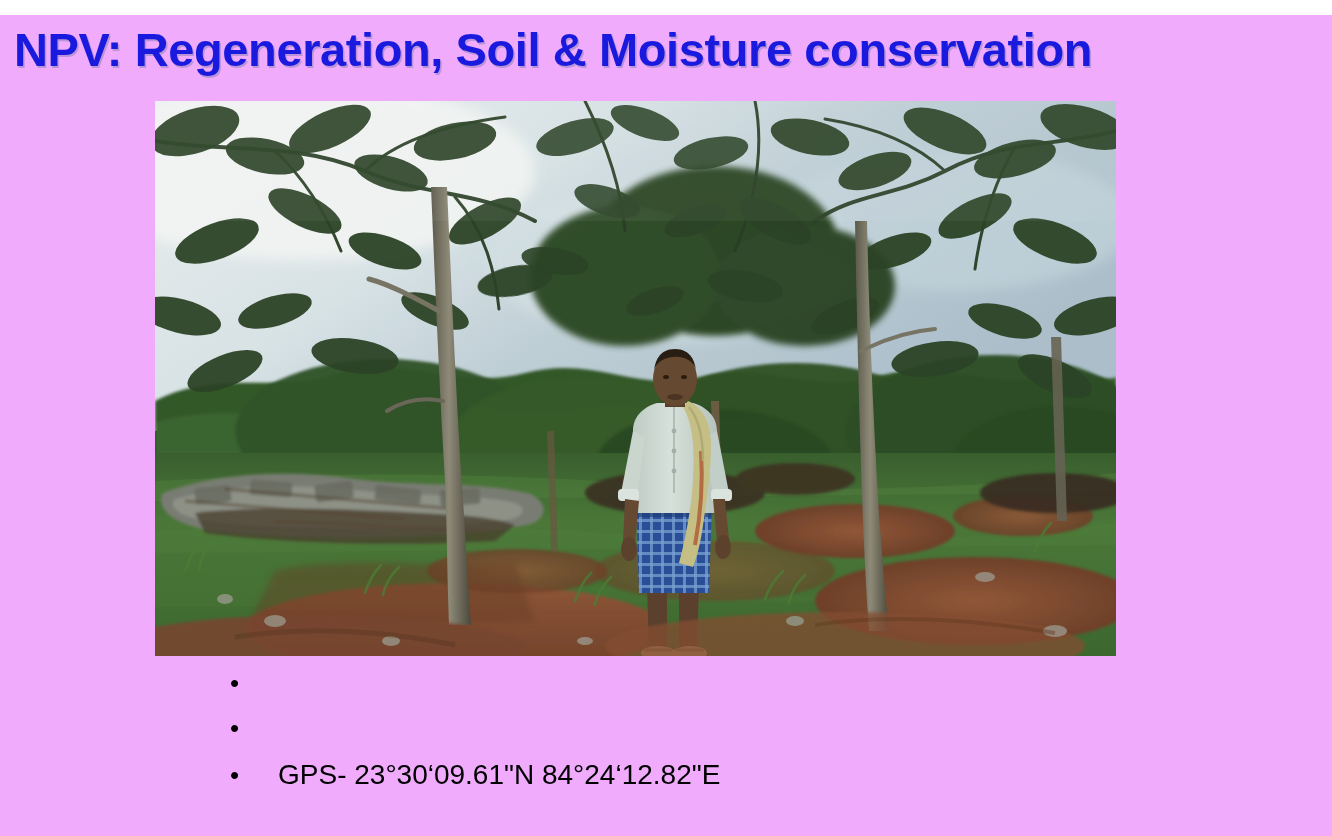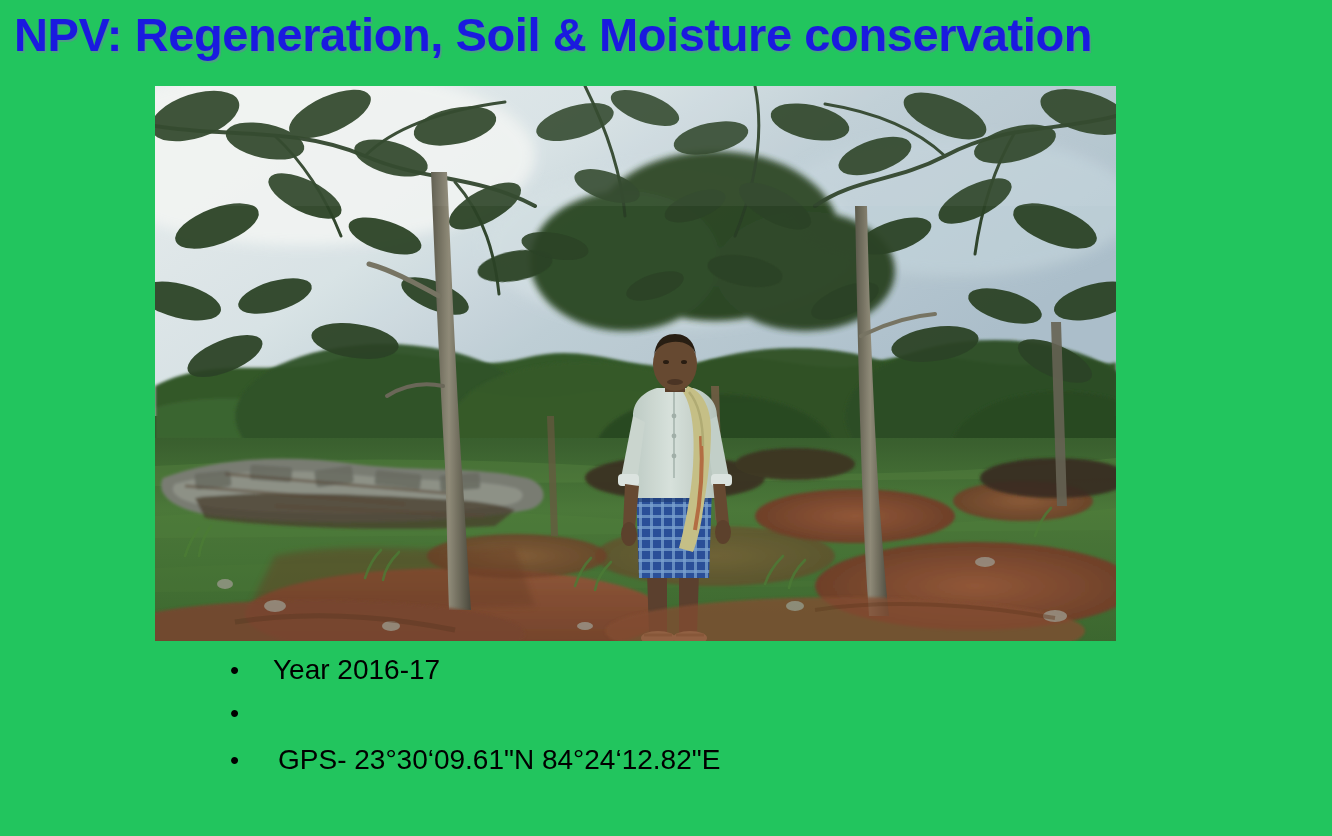--- a/index.html
+++ b/index.html
@@ -4,21 +4,21 @@
 <title>NPV Slide</title>
 <style>
   html,body{margin:0;padding:0;}
   body{
     width:1332px;height:836px;
     background:#ffffff;
     font-family:"Liberation Sans", sans-serif;
     overflow:hidden;
     position:relative;
   }
-  #slide{position:absolute;inset:0;background:#22c55e;}
+  #slide{position:absolute;inset:0;background:#f0abfc;margin-top:15px;}
 
   
   #slide-title{
     position:absolute;
     left:14px; top:6px;
     width:1310px;
     font-size:47px;
     font-weight:bold;
     letter-spacing:-0.4px;
     color:#1a1adf;
@@ -339,21 +339,20 @@
 
       <rect x="0" y="0" width="961" height="555" fill="#1d3a1a" opacity=".05"></rect>
       <rect x="0" y="0" width="961" height="120" fill="#ffffff" opacity=".05"></rect>
     </svg>
   </div>
 
   <div id="bullet-list">
 
     <div class="bullet-row">
       <span class="bullet-mark">•</span>
-      <span class="bullet-text indent-1">Year 2016-17</span>
     </div>
 
     <div class="bullet-row">
       <span class="bullet-mark">•</span>
     </div>
 
     <div class="bullet-row">
       <span class="bullet-mark">•</span>
       <span class="bullet-text indent-2">GPS- 23°30‘09.61"N 84°24‘12.82"E</span>
     </div>

